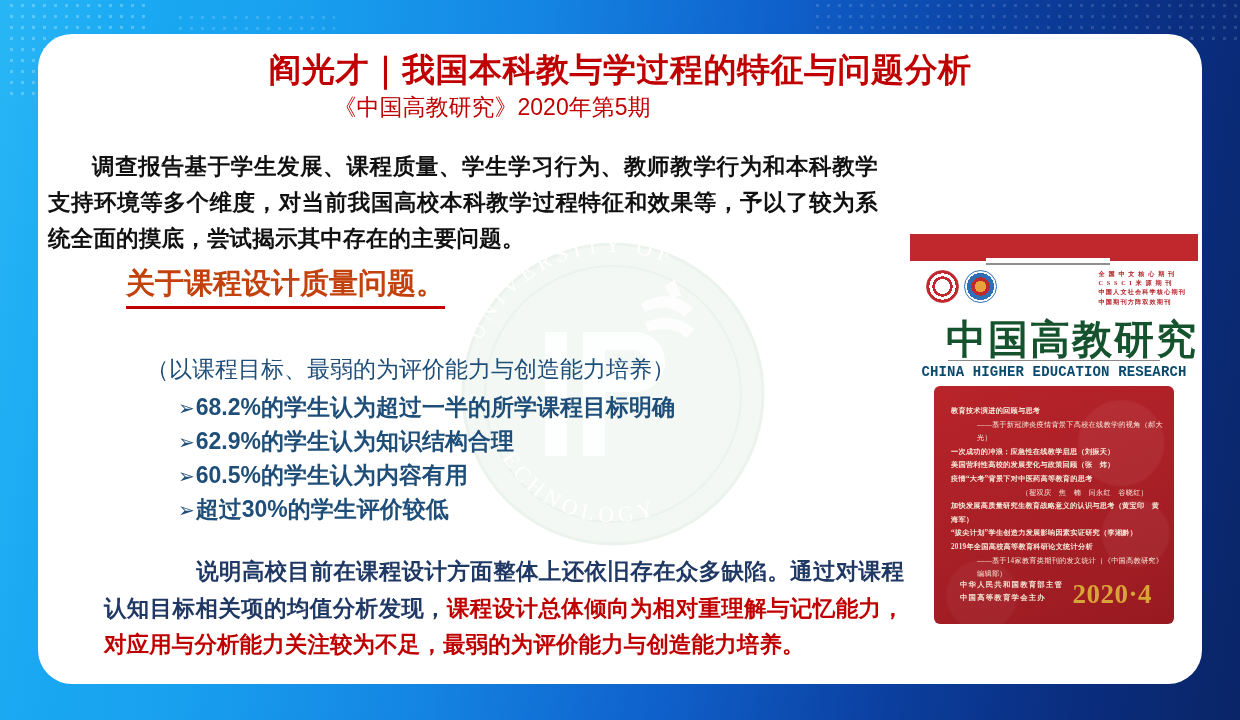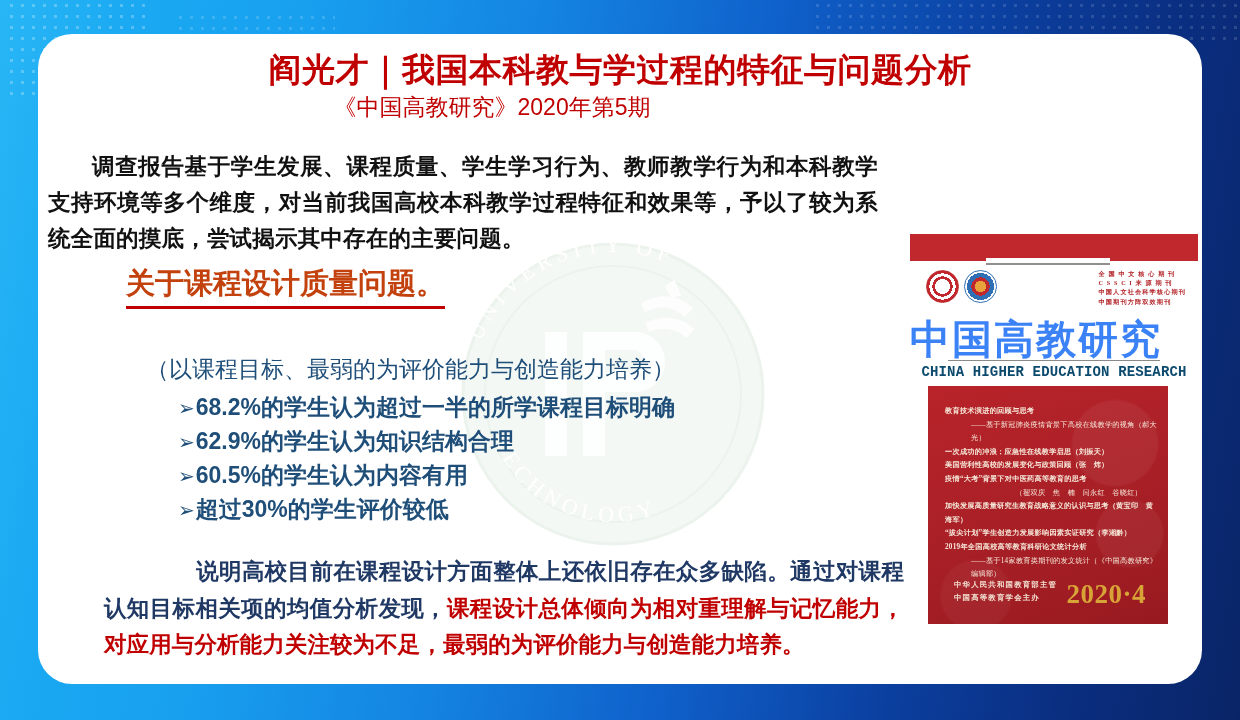--- a/index.html
+++ b/index.html
@@ -164,48 +164,49 @@
     text-align: left;
     color: #b4262b;
     font-size: 6.2px;
     line-height: 9.2px;
     letter-spacing: 1.1px;
     font-weight: bold;
   }
 
   #journal-name {
     position: absolute; left: 0; top: 78px; width: 288px;
-    text-align: left;
-    color: #3b82f6;
+    text-align: right;
+    color: #14532d;
     font-size: 40px; font-weight: bold;
     letter-spacing: 2px;
     font-family: "Liberation Sans", "DejaVu Sans", sans-serif;
   }
   #journal-divider {
     position: absolute; left: 38px; top: 126px; width: 212px; height: 1px;
     background: #8a8a8a;
   }
   #journal-name-en {
     position: absolute; left: 0; top: 130px; width: 288px;
     text-align: center;
     color: #0c4a6e;
     font-size: 14px; font-weight: bold;
     letter-spacing: .15px;
     font-family: Liberation Mono, monospace;
   }
 
   #journal-redpanel {
-    position: absolute; left: 18px; top: 152px;
+    position: absolute; left: 24px; top: 152px;
     width: 240px; height: 238px;
     background:
       radial-gradient(circle at 78% 24%, rgba(255,255,255,.055) 0 16%, transparent 17%),
       radial-gradient(circle at 84% 62%, rgba(255,255,255,.05) 0 13%, transparent 14%),
       radial-gradient(circle at 20% 88%, rgba(255,255,255,.04) 0 12%, transparent 13%),
       linear-gradient(160deg, #b8242a 0%, #a81f26 55%, #971a20 100%);
     overflow: hidden;
+    border-radius: 6px;
   }
   #toc {
     position: absolute; left: 17px; top: 19px; right: 10px;
     color: #f6e7d8;
     font-size: 7.2px;
     line-height: 13.6px;
     letter-spacing: .25px;
     font-family: "Liberation Serif", "DejaVu Serif", serif;
     font-weight: bold;
   }

